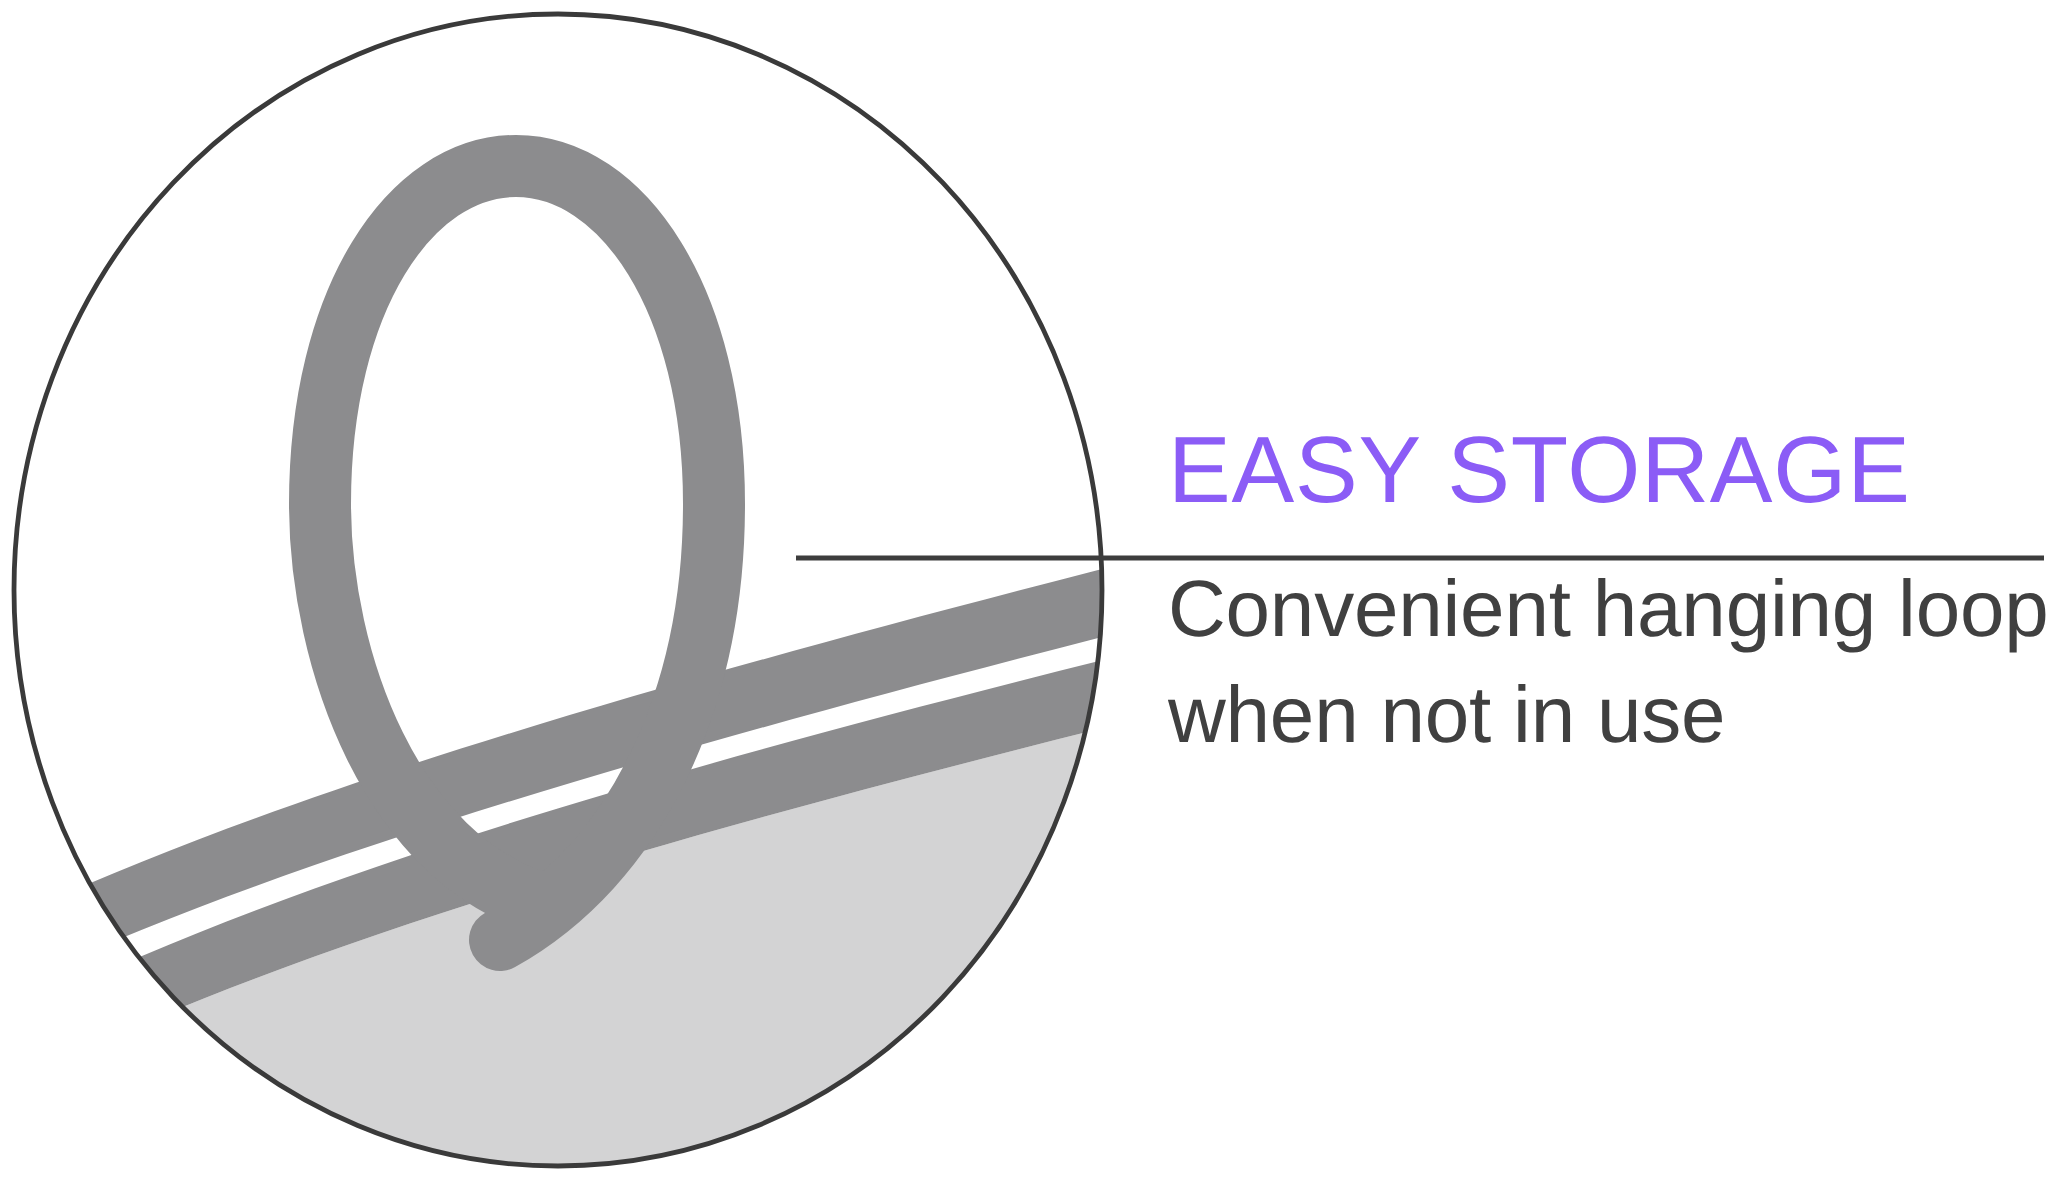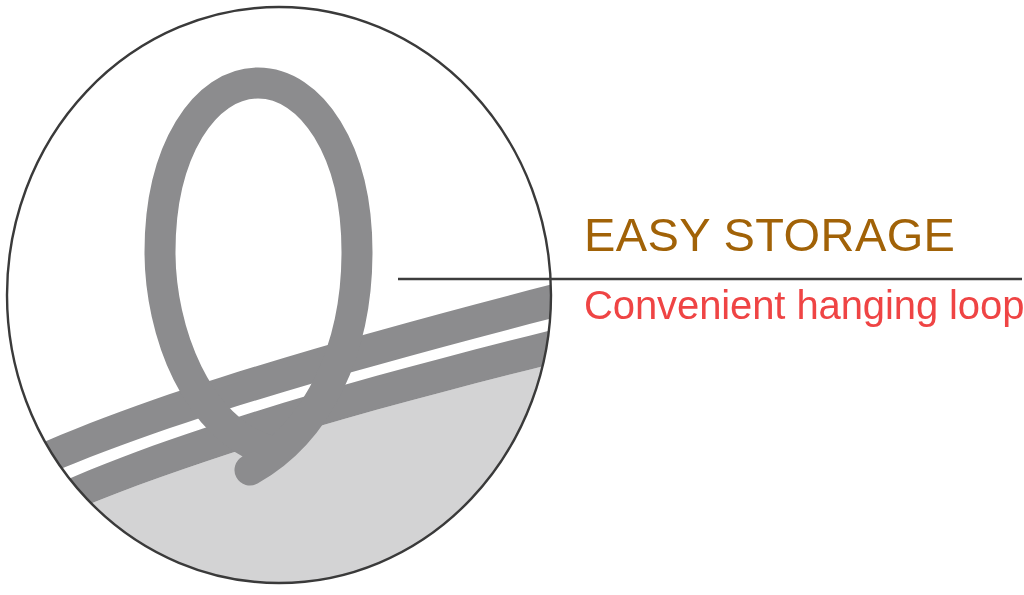--- a/index.html
+++ b/index.html
@@ -32,33 +32,33 @@
     left: 584px;
     top: 208px;
     width: 440px;
   }
   .feature-title {
     font-family: "Liberation Sans", sans-serif;
     font-size: 47px;
     line-height: 54px;
     font-weight: 400;
     letter-spacing: 0.4px;
-    color: #a16207;
+    color: #8b5cf6;
     margin: 0;
     white-space: nowrap;
   }
   .feature-body {
     margin: 0;
     padding-top: 17px;
     font-family: "Liberation Sans", sans-serif;
     font-size: 40px;
     line-height: 53px;
     font-weight: 400;
     letter-spacing: -0.1px;
-    color: #ef4444;
+    color: #404040;
   }
   .feature-body .body-line {
     display: block;
     white-space: nowrap;
   }
 </style>
 </head>
 <body>
 
 <div id="feature-callout">
@@ -95,16 +95,17 @@
 
     <ellipse cx="279" cy="295" rx="272" ry="288" fill="none" stroke="#3a3a3a" stroke-width="2.4"></ellipse>
 
     <line x1="398" y1="279" x2="1022" y2="279" stroke="#3d3d3d" stroke-width="2.4"></line>
   </svg>
 
   <div class="text-panel">
     <h1 class="feature-title">EASY STORAGE</h1>
     <p class="feature-body">
       <span class="body-line">Convenient hanging loop</span>
+      <span class="body-line">when not in use</span>
     </p>
   </div>
 
 </div>
 
 </body></html>

